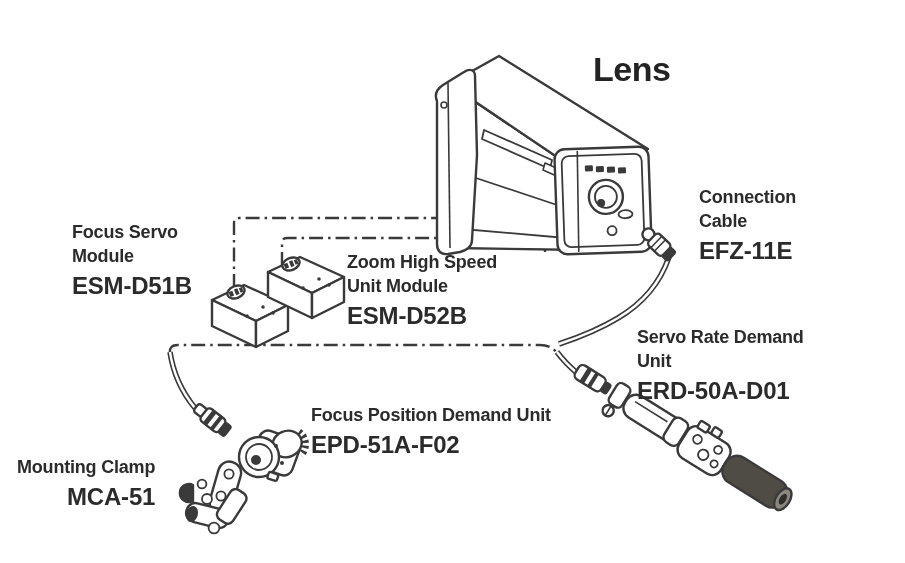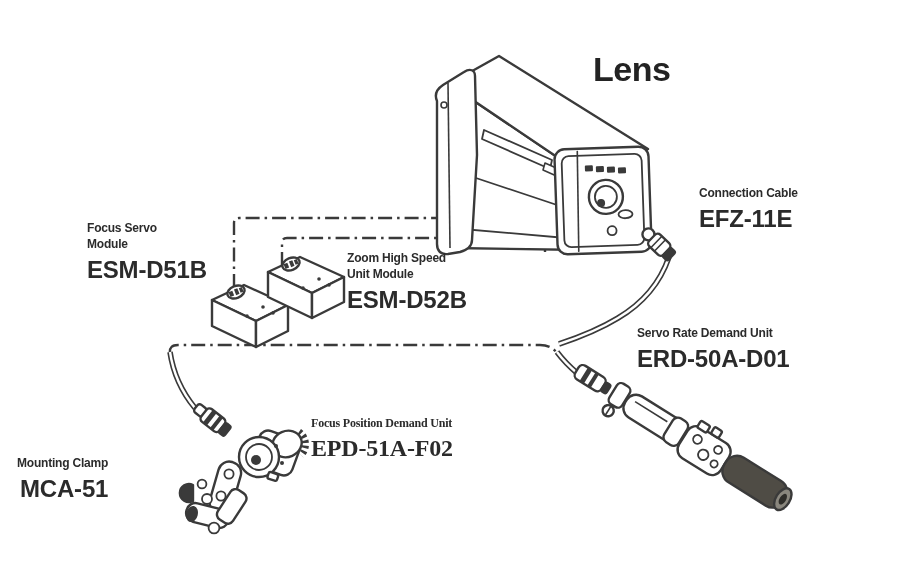--- a/index.html
+++ b/index.html
@@ -2,21 +2,21 @@
 <html><head>
 <meta charset="utf-8">
 <style>
   * { margin:0; padding:0; box-sizing:border-box; }
   body { background:#fff; font-family:"Liberation Sans", sans-serif; }
   .stage {
     position:relative; width:818px; height:563px; background:#ffffff; overflow:hidden;
   }
   .stage svg { position:absolute; left:0; top:0; }
   .part-label { position:absolute; color:#2b2b2b; line-height:1.32; }
-  .part-label .name { display:block; font-size:12px; font-weight:700; letter-spacing:-0.2px; }
+  .part-label .name { display:block; font-size:18px; font-weight:700; letter-spacing:-0.2px; }
   .part-label .code { display:block; font-size:24px; font-weight:800; letter-spacing:-0.2px; margin-top:1px; }
   .lens-title { position:absolute; font-size:34px; font-weight:700; color:#232323; letter-spacing:-0.5px; }
 </style>
 </head>
 <body>
 
 <div class="stage">
 
   <svg width="905" height="563" viewBox="0 0 905 563">
     <g fill="none" stroke="#3a3a3a" stroke-width="2.4" stroke-linecap="butt" stroke-linejoin="round">
@@ -183,38 +183,38 @@
     </g>
   </svg>
 
   <div class="lens-title" style="left:593px; top:50px;">Lens</div>
 
   <div class="part-label" style="left:699px; top:186px;">
     <span class="name">Connection Cable</span>
     <span class="code">EFZ-11E</span>
   </div>
 
-  <div class="part-label" style="left:87px; top:221px;">
+  <div class="part-label" style="left:72px; top:221px;">
     <span class="name">Focus Servo</span>
     <span class="name">Module</span>
     <span class="code">ESM-D51B</span>
   </div>
 
   <div class="part-label" style="left:347px; top:251px;">
     <span class="name">Zoom High Speed</span>
     <span class="name">Unit Module</span>
     <span class="code">ESM-D52B</span>
   </div>
 
   <div class="part-label" style="left:637px; top:326px;">
     <span class="name">Servo Rate Demand Unit</span>
     <span class="code">ERD-50A-D01</span>
   </div>
 
-  <div class="part-label" style="left:311px; top:416px;font-family:Liberation Serif, serif;">
+  <div class="part-label" style="left:311px; top:404px;">
     <span class="name">Focus Position Demand Unit</span>
     <span class="code">EPD-51A-F02</span>
   </div>
 
   <div class="part-label" style="left:17px; top:456px;text-align:right;">
     <span class="name">Mounting Clamp</span>
     <span class="code">MCA-51</span>
   </div>
 
 </div>

